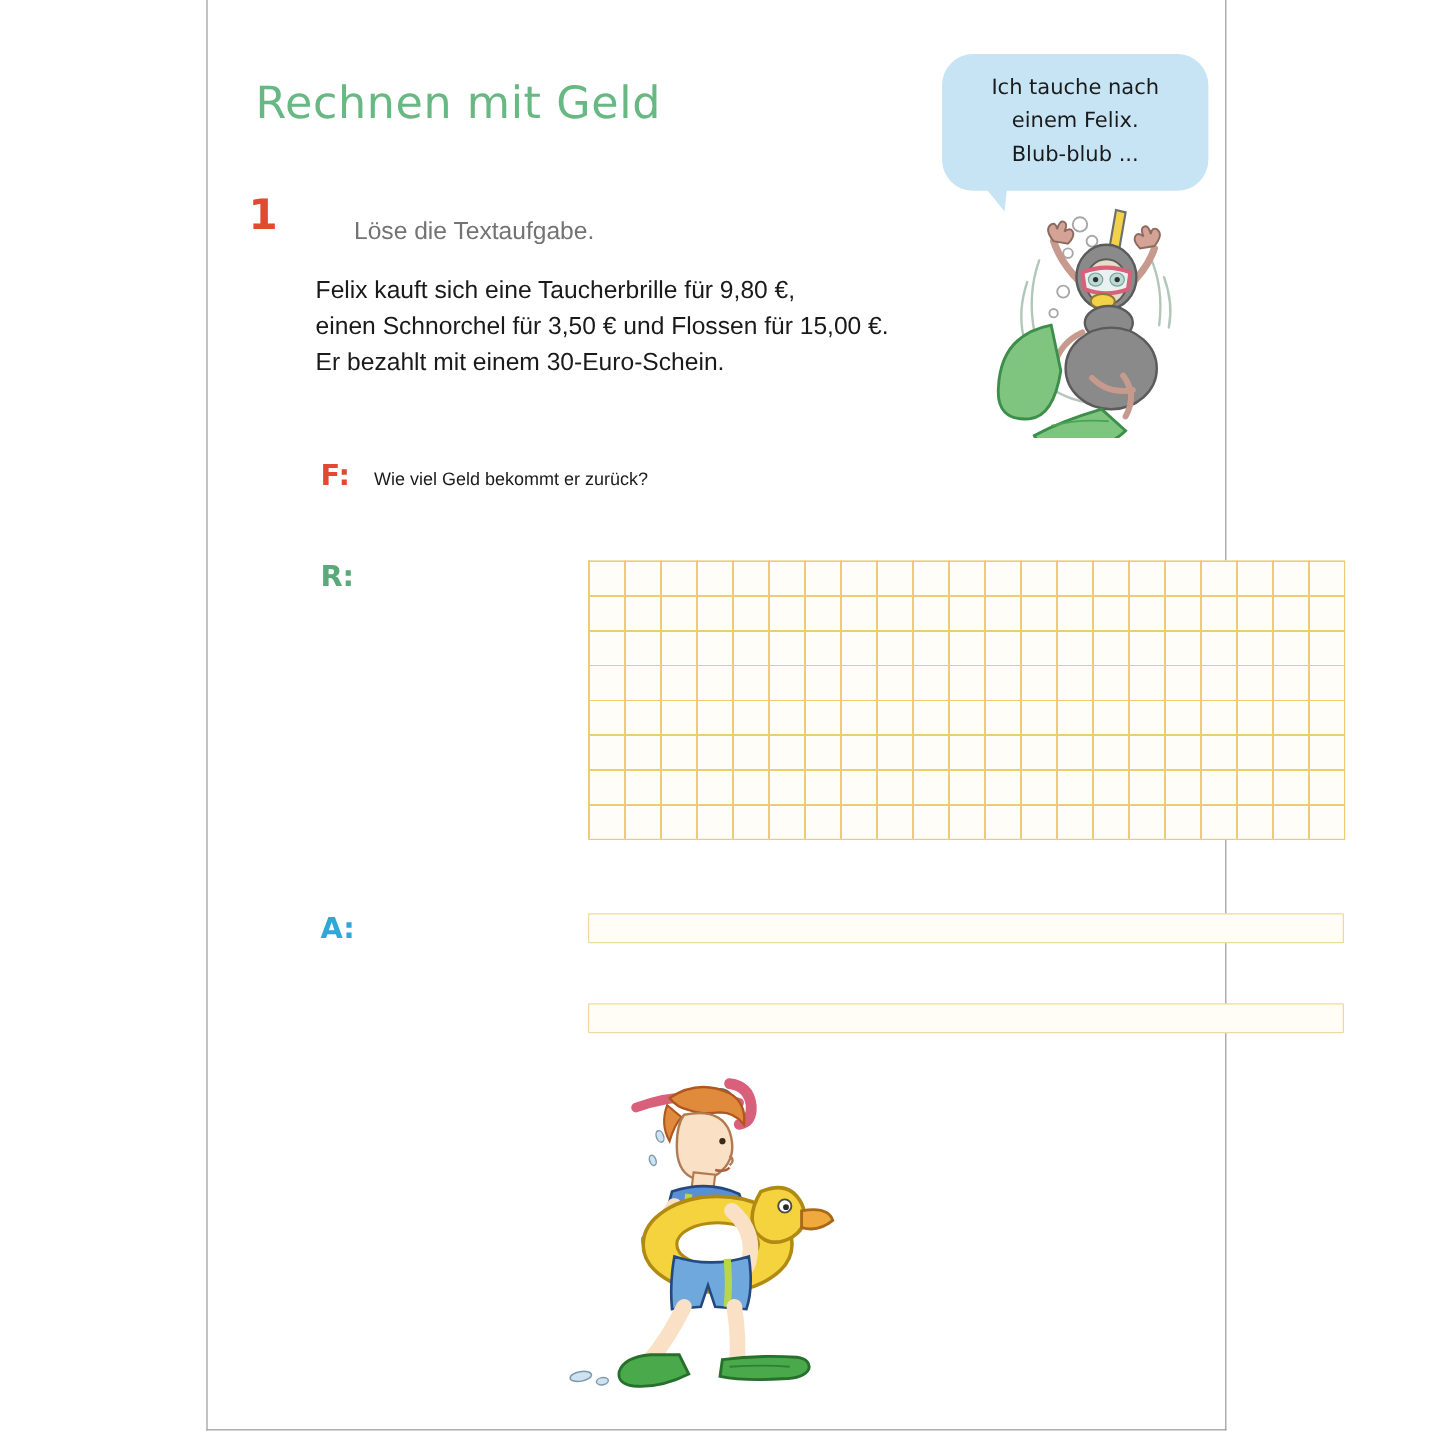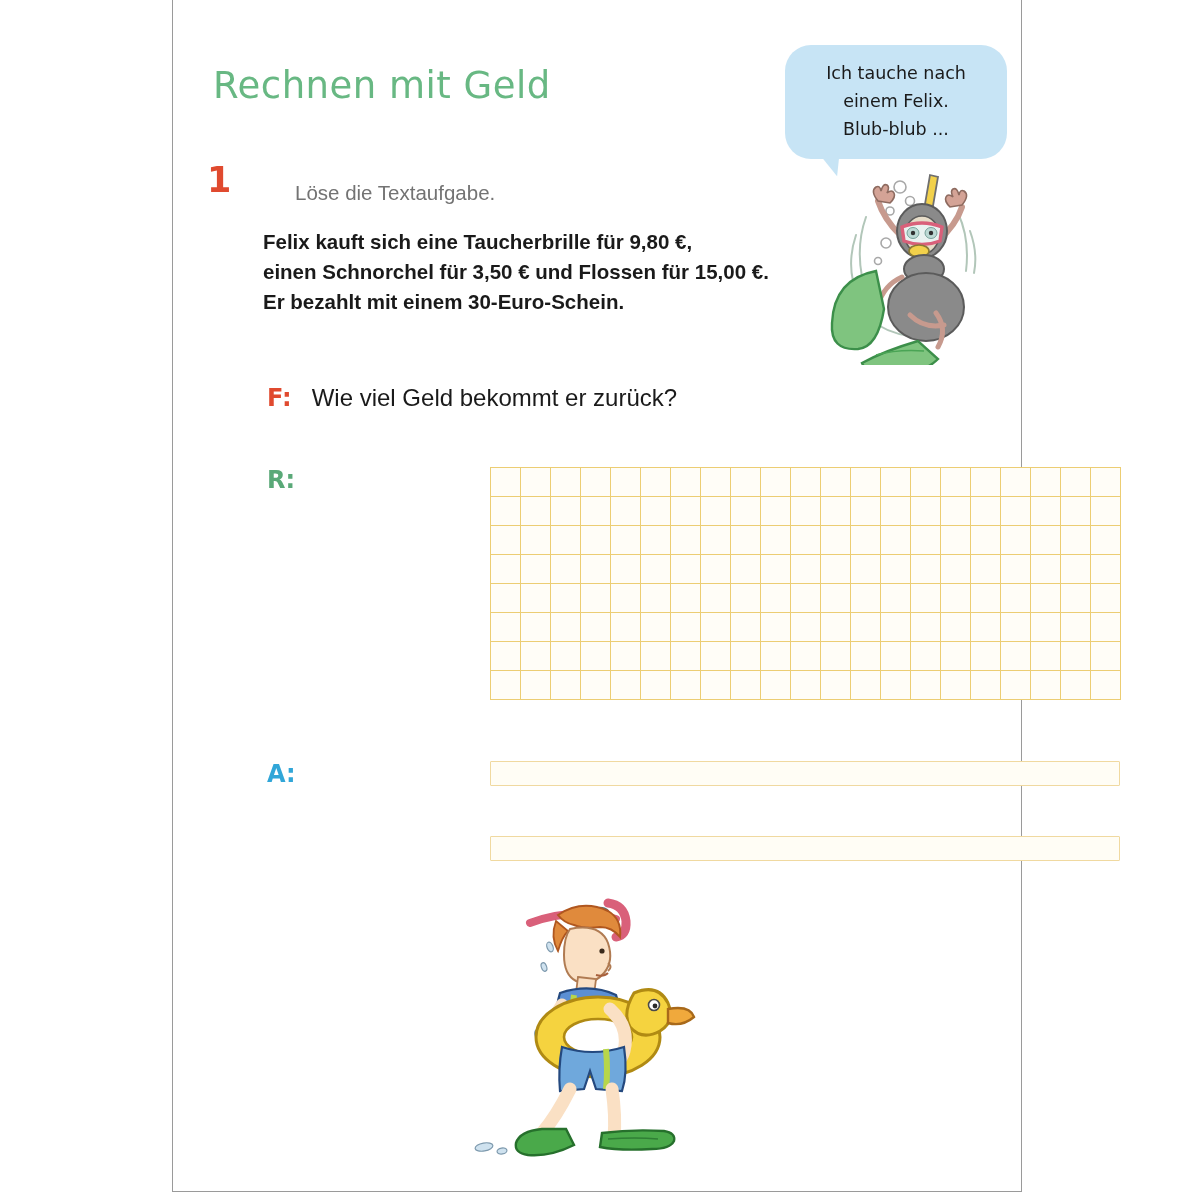--- a/index.html
+++ b/index.html
@@ -73,21 +73,21 @@
   }
 
   .story {
     position: absolute;
     left: 90px;
     top: 227px;
     font-size: 20.5px;
     color: #1a1a1a;
     line-height: 30px;
   }
-  .story .line { white-space: nowrap; font-weight: bold; }
+  .story .line { white-space: nowrap; }
 
   
   .frage-row {
     position: absolute;
     left: 94px;
     top: 384px;
     display: flex;
     align-items: baseline;
   }
   .label-letter {
@@ -95,21 +95,21 @@
     font-weight: 700;
     font-size: 24px;
     line-height: 1;
   }
   .label-f { color: #e04a2f; }
   .label-r { color: #5aa978; }
   .label-a { color: #31a6d8; }
 
   .frage-text {
     margin-left: 20px;
-    font-size: 24px;
+    font-size: 15px;
     color: #1a1a1a;
     white-space: nowrap;
   }
 
   
   .rechnung-label {
     position: absolute;
     left: 94px;
     top: 468px;
   }

